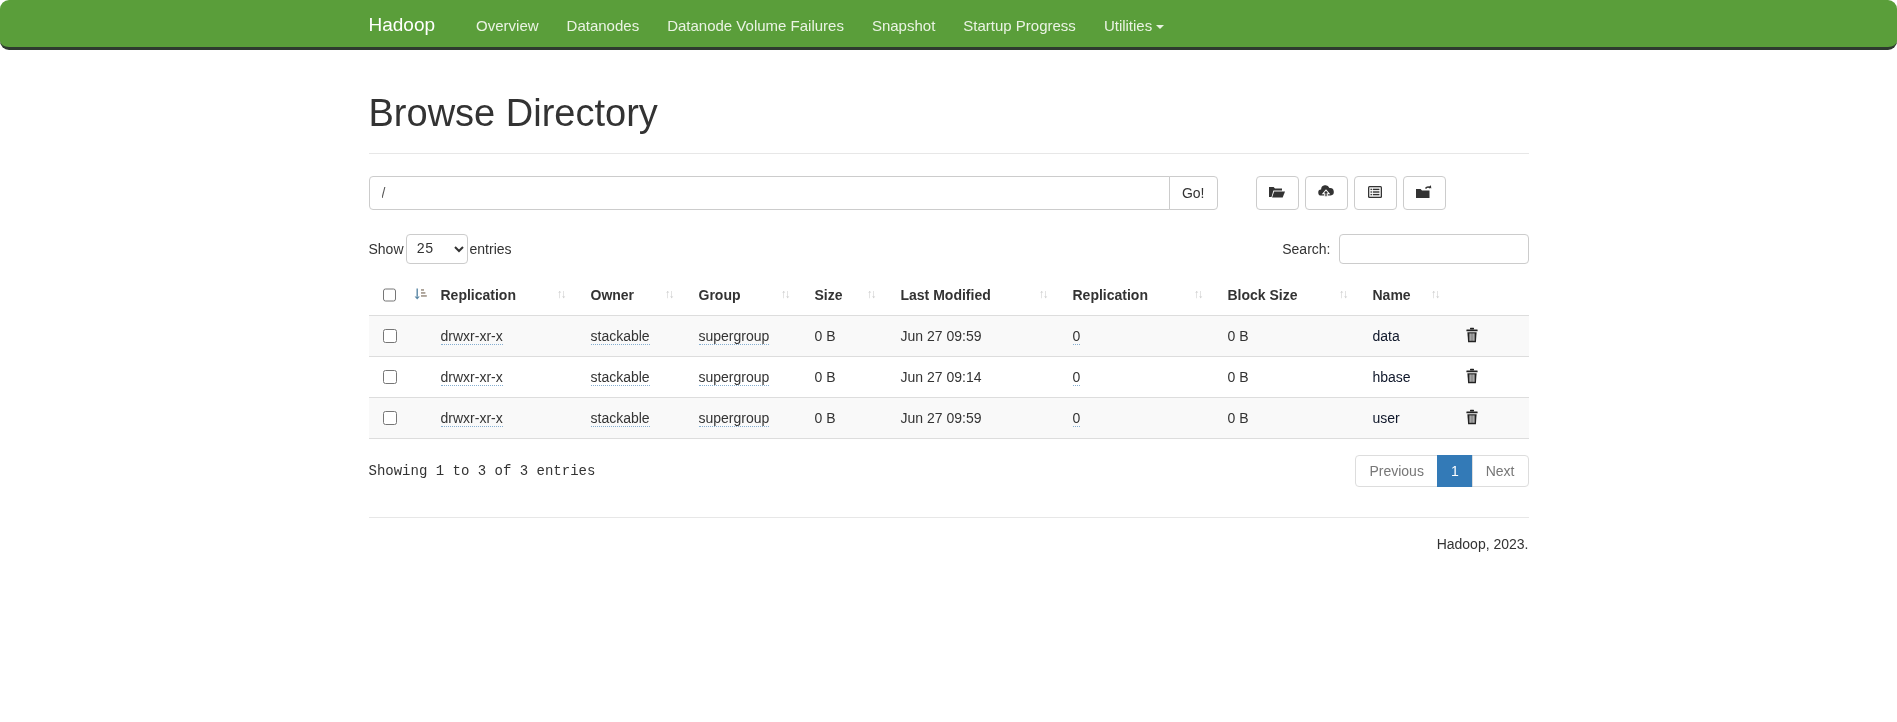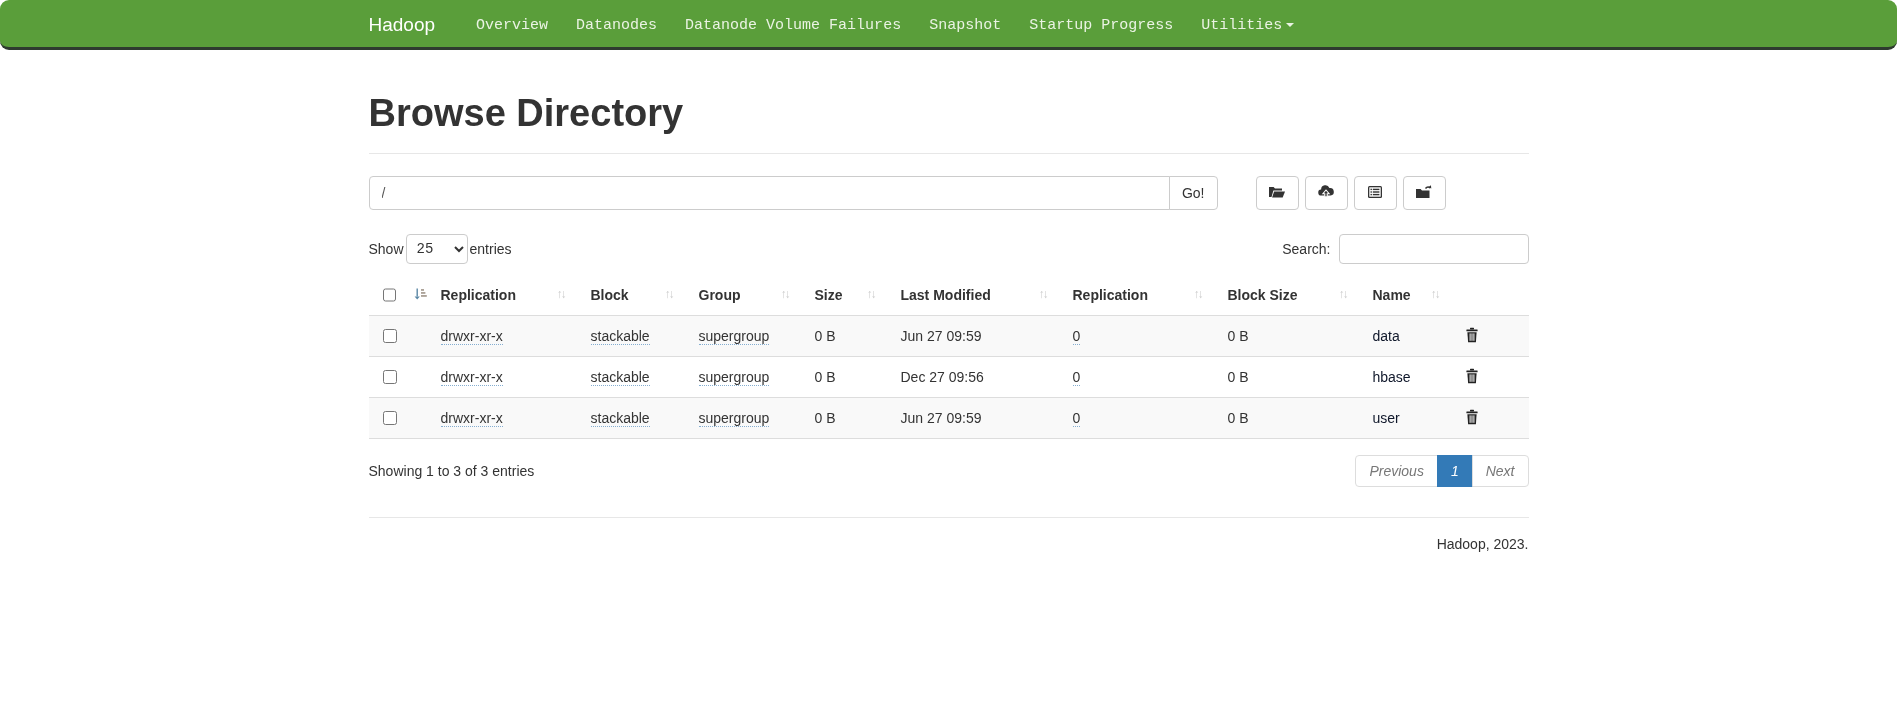--- a/index.html
+++ b/index.html
@@ -3,28 +3,28 @@
 <meta charset="utf-8">
 <style>
   * { box-sizing: border-box; }
   html,body { margin:0; padding:0; background:#fff; font-family:"Liberation Sans", sans-serif; color:#333; }
   .page { width:1897px; min-height:722px; background:#fff; }
 
   
   .navbar { height:50px; background:#5a9e3a; border-bottom:3px solid #2e3b2f;border-radius:9px; }
   .nav-inner { width:1190px; margin:0 auto; padding:0 15px; height:50px; display:flex; align-items:center; }
   .brand { color:#fff; font-size:19px; text-decoration:none; padding:0 15px 0 0; margin-right:12px; }
-  .nav-links { display:flex; list-style:none; margin:0; padding:0; height:44px; align-items:center;font-family:Liberation Mono, monospace; }
+  .nav-links { display:flex; list-style:none; margin:0; padding:0; height:44px; align-items:center; }
   .nav-links a { display:block; padding:15px 14px; color:#eaf3e3; text-decoration:none; font-size:15px; }
   .caret { display:inline-block; width:0; height:0; margin-left:4px; vertical-align:middle;
            border-top:4px solid #eaf3e3; border-left:4px solid transparent; border-right:4px solid transparent; }
 
   
   .container { width:1190px; margin:0 auto; padding:0 15px; }
-  h1.page-title { font-size:38px; font-weight:700; margin:42px 0 16px; color:#333; }
+  h1.page-title { font-size:38px; font-weight:400; margin:42px 0 16px; color:#333; }
   hr { border:0; border-top:1px solid #e7e7e7; margin:18px 0; }
 
   
   .path-row { display:flex; align-items:flex-start; margin-top:22px; }
   .input-group { display:flex; width:849px; }
   .path-input { flex:1; height:34px; border:1px solid #ccc; border-radius:4px 0 0 4px; padding:6px 12px;
                 font-size:14px; color:#555; outline:none; }
   .go-btn { height:34px; padding:6px 12px; margin-left:-1px; border:1px solid #ccc; background:#fff;
             border-radius:0 4px 4px 0; font-size:14px; color:#333; cursor:pointer; font-family:inherit; }
   .icon-buttons { display:flex; gap:6px; margin-left:38px; }
@@ -48,22 +48,22 @@
   .dir-table tbody tr:nth-child(odd) { background:#f9f9f9; }
   .sort-arrows { float:right; color:#cccccc; font-size:12px; letter-spacing:-2px; margin-left:6px; margin-right:6px; font-weight:normal; }
   .dotted { border-bottom:1px dotted #85aed1; cursor:pointer; }
   .name-link { color:#0f172a; text-decoration:none; cursor:pointer; }
   .row-check, .head-check { width:14px; height:14px; cursor:pointer; vertical-align:middle; }
   .trash-btn { background:none; border:0; padding:0; cursor:pointer; line-height:0; }
   .th-check-wrap { display:flex; align-items:center; gap:14px; }
 
   
   .table-footer { display:flex; justify-content:space-between; align-items:center; margin-top:16px; }
-  .entries-info { font-size:14px; }
-  .pagination { display:flex; list-style:none; margin:0; padding:0;font-style:italic; }
+  .entries-info { font-size:14px;font-family:Liberation Mono, monospace; }
+  .pagination { display:flex; list-style:none; margin:0; padding:0; }
   .pagination li { margin-left:-1px; }
   .page-btn { display:block; padding:7px 13px; border:1px solid #ddd; background:#fff; color:#777;
               font-size:14px; text-decoration:none; cursor:pointer; }
   .pagination li:first-child .page-btn { border-radius:4px 0 0 4px; }
   .pagination li:last-child .page-btn { border-radius:0 4px 4px 0; }
   .page-btn.active { background:#337ab7; border-color:#337ab7; color:#fff; }
 
   .site-footer { margin:16px 0 60px; font-size:14px; color:#333;text-align:right; }
   .footer-hr { margin-top:30px; }
 </style>
@@ -188,21 +188,21 @@
                     <rect x="3.5" y="1.5" width="1.4" height="8" fill="#5b87a5"></rect>
                     <path d="M4.2 12.6L1.6 9.4h5.2z" fill="#5b87a5"></path>
                     <rect x="8" y="2.2" width="3" height="1.5" fill="#998d80"></rect>
                     <rect x="8" y="5.2" width="4.4" height="1.5" fill="#998d80"></rect>
                     <rect x="8" y="8.2" width="5.8" height="1.5" fill="#998d80"></rect>
                   </svg>
               </span>
             </span>
           </th>
           <th><span>Replication</span><span class="sort-arrows">↑↓</span></th>
-          <th><span>Block</span><span class="sort-arrows">↑↓</span></th>
+          <th><span>Owner</span><span class="sort-arrows">↑↓</span></th>
           <th><span>Group</span><span class="sort-arrows">↑↓</span></th>
           <th><span>Size</span><span class="sort-arrows">↑↓</span></th>
           <th><span>Last Modified</span><span class="sort-arrows">↑↓</span></th>
           <th><span>Replication</span><span class="sort-arrows">↑↓</span></th>
           <th><span>Block Size</span><span class="sort-arrows">↑↓</span></th>
           <th><span>Name</span><span class="sort-arrows">↑↓</span></th>
           <th></th>
         </tr>
       </thead>
       <tbody id="dir-tbody">
@@ -230,21 +230,21 @@
     </span>
   </button>
 </td>
           </tr>
           <tr>
             <td><input type="checkbox" class="row-check" style=""></td>
             <td><span class="dotted">drwxr-xr-x</span></td>
             <td><span class="dotted">stackable</span></td>
             <td><span class="dotted">supergroup</span></td>
             <td><span>0 B</span></td>
-            <td><span>Dec 27 09:56</span></td>
+            <td><span>Jun 27 09:14</span></td>
             <td><span class="dotted">0</span></td>
             <td><span>0 B</span></td>
             <td><a href="#" class="name-link">hbase</a></td>
             <td>
   <button class="trash-btn">
     <span>
       <svg width="14" height="16" viewBox="0 0 14 16">
                     <rect x="5" y="0.8" width="4" height="1.7" rx="0.4" fill="#222"></rect>
                     <rect x="1.4" y="2.6" width="11.2" height="1.7" rx="0.3" fill="#222"></rect>
                     <path d="M2.4 5.2h9.2l-.7 10H3.1z" fill="#222"></path>

